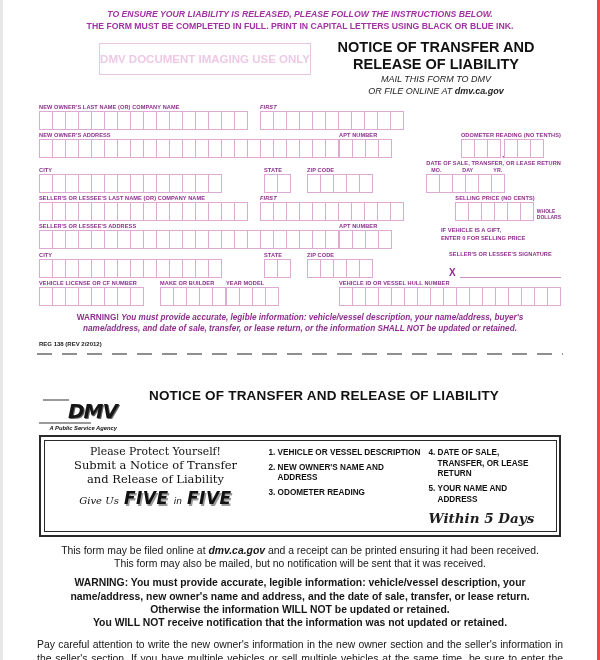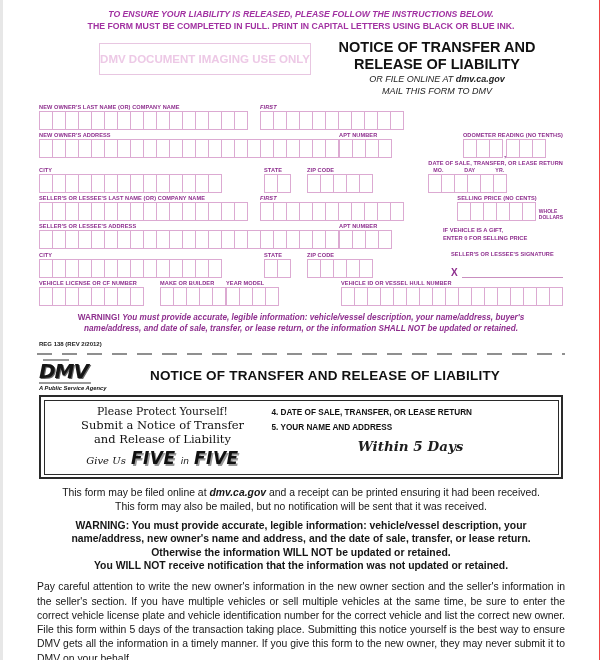--- a/index.html
+++ b/index.html
@@ -1,18 +1,18 @@
 <!DOCTYPE html>
 <html><head>
 <meta charset="utf-8">
 <style>
   html,body{margin:0;padding:0;}
   body{width:600px;height:660px;background:#f4f4f4;}
   .page{width:600px;height:660px;box-sizing:border-box;margin:0;background:#fff;
-        border-left:3px solid #e7e7e7;border-right:1px solid #ef4444;overflow:hidden;
+        border-left:3px solid #e7e7e7;border-right:3px solid #ef4444;overflow:hidden;
         font-family:"Liberation Sans",sans-serif;color:#1d1d1d;}
   
   .top-notice{padding-top:9px;text-align:center;color:#a232a2;font-weight:bold;font-size:8.7px;line-height:1.35;}
   .top-notice .l1{font-style:italic;}
   
   .header-row{display:flex;align-items:flex-start;margin:7px 36px 0 54px;}
   .imaging-box{width:210px;height:30px;border:1px solid #e8c6e1;color:#edc9e6;font-weight:bold;
                font-size:11.5px;text-align:center;line-height:30px;white-space:nowrap;margin-top:4px;margin-left:42px;}
   .title-block{flex:1;text-align:center;}
   .main-title{font-size:14.5px;font-weight:bold;line-height:1.12;color:#111;}
@@ -41,40 +41,40 @@
   .sig-x{font-weight:bold;font-size:10px;color:#8e2f8e;margin-right:4px;line-height:10px;}
   .sig-rule{flex:1;border-bottom:1px solid #c98fc0;height:11px;}
   .makeyear{display:flex;align-items:flex-end;}
   
   .warn1{margin:6px auto 0;width:472px;text-align:center;color:#8e2f8e;font-size:8.2px;font-weight:bold;line-height:1.35;}
   .warn1 .rest{font-style:italic;}
   .rev{margin:7px 0 0 36px;font-size:6px;color:#222;font-weight:bold;}
   .dashline{margin:6px 34px 0;height:2px;background:repeating-linear-gradient(90deg,#8f8f8f 0 15px,transparent 15px 25px);}
   
   .mid{display:flex;align-items:center;margin:4px 36px 0;}
-  .logo{width:78px;text-align:left;}
+  .logo{width:78px;text-align:right;margin-top:40px;}
   .logo .bar{height:2px;background:#9a9a9a;width:26px;margin:0 0 1px 4px;}
   .logo .dmv{font-family:"DejaVu Sans",sans-serif;font-weight:bold;font-style:italic;font-size:20px;line-height:0.95;color:#151515;letter-spacing:-1px;text-shadow:1px 1px 0 #666;}
   .logo .bar2{height:2px;background:#9a9a9a;width:52px;margin:1px 0 1px 0;}
   .logo .tag{font-size:5.8px;font-style:italic;font-weight:bold;color:#111;}
   .mid-title{flex:1;text-align:center;font-size:13.5px;font-weight:bold;color:#111;letter-spacing:0.2px;padding-right:30px;}
   
   .protect{margin:4px 36px 0;border:2px solid #2a2a2a;padding:2.5px;}
-  .protect-in{border:1.5px solid #2a2a2a;display:flex;padding:5px 8px 5px 17px;}
+  .protect-in{border:1.5px solid #2a2a2a;display:flex;padding:5px 8px 5px 10px;}
   .p-col1{width:202px;text-align:center;font-family:"DejaVu Serif",serif;color:#111;line-height:1.2;}
   .p-line1{font-size:10.8px;}
   .p-line2,.p-line3{font-size:11.5px;}
   .five-line{margin-top:2px;white-space:nowrap;}
   .give{font-style:italic;font-size:10px;}
   .five{font-family:"DejaVu Sans",sans-serif;font-weight:bold;font-style:italic;font-size:17px;letter-spacing:0.5px;text-shadow:1.5px 1.5px 0 #9a9a9a;}
   .inw{font-family:"DejaVu Sans",sans-serif;font-weight:normal;font-style:italic;font-size:9px;}
   .p-col2{width:152px;margin-left:12px;padding-top:2px;}
   .p-col3{flex:1;margin-left:8px;padding-top:2px;}
   .p-item{font-size:8.2px;font-weight:bold;line-height:1.3;margin-bottom:4px;padding-left:9px;text-indent:-9px;color:#111;}
-  .within{font-family:"DejaVu Serif",serif;font-style:italic;font-weight:bold;font-size:13.5px;text-align:center;margin-top:5px;}
+  .within{font-family:"DejaVu Serif",serif;font-style:italic;font-weight:bold;font-size:13.5px;text-align:left;margin-top:5px;}
   
   .bp{margin:7px 28px 0;text-align:center;font-size:10.4px;line-height:1.28;color:#161616;}
   .bp b{font-style:italic;}
   .bwarn{margin:6px 42px 0;text-align:center;font-size:10.4px;font-weight:bold;line-height:1.28;color:#161616;}
   .attn{margin:8px 34px 0;text-align:justify;font-size:10.4px;line-height:1.37;color:#161616;}
 </style>
 </head>
 <body>
 
 <div class="page">
@@ -85,22 +85,22 @@
   </div>
 
   <div class="header-row">
     <div class="imaging-box">DMV DOCUMENT IMAGING USE ONLY</div>
     <div class="title-block">
       <div class="main-title">
         <div>NOTICE OF TRANSFER AND</div>
         <div>RELEASE OF LIABILITY</div>
       </div>
       <div class="sub">
+        <div>MAIL THIS FORM TO DMV</div>
         <div><span>OR FILE ONLINE AT </span><b>dmv.ca.gov</b></div>
-        <div>MAIL THIS FORM TO DMV</div>
       </div>
     </div>
   </div>
 
   <div class="form-area">
 
     <div class="f-row">
       <div class="fg">
         <div class="fl">NEW OWNER'S LAST NAME (OR) COMPANY NAME</div>
         <div class="comb">
@@ -479,20 +479,25 @@
         <div class="p-line1">Please Protect Yourself!</div>
         <div class="p-line2">Submit a Notice of Transfer</div>
         <div class="p-line3">and Release of Liability</div>
         <div class="five-line">
           <span class="give">Give Us</span>
           <span class="five">FIVE</span>
           <span class="inw">in</span>
           <span class="five">FIVE</span>
         </div>
       </div>
+      <div class="p-col2">
+        <div class="p-item">1. VEHICLE OR VESSEL DESCRIPTION</div>
+        <div class="p-item">2. NEW OWNER'S NAME AND ADDRESS</div>
+        <div class="p-item">3. ODOMETER READING</div>
+      </div>
       <div class="p-col3">
         <div class="p-item">4. DATE OF SALE, TRANSFER, OR LEASE RETURN</div>
         <div class="p-item">5. YOUR NAME AND ADDRESS</div>
         <div class="within">Within 5 Days</div>
       </div>
     </div>
   </div>
 
   <div class="bp">
     <span>This form may be filed online at </span><b>dmv.ca.gov</b><span> and a receipt can be printed ensuring it had been received.</span>

